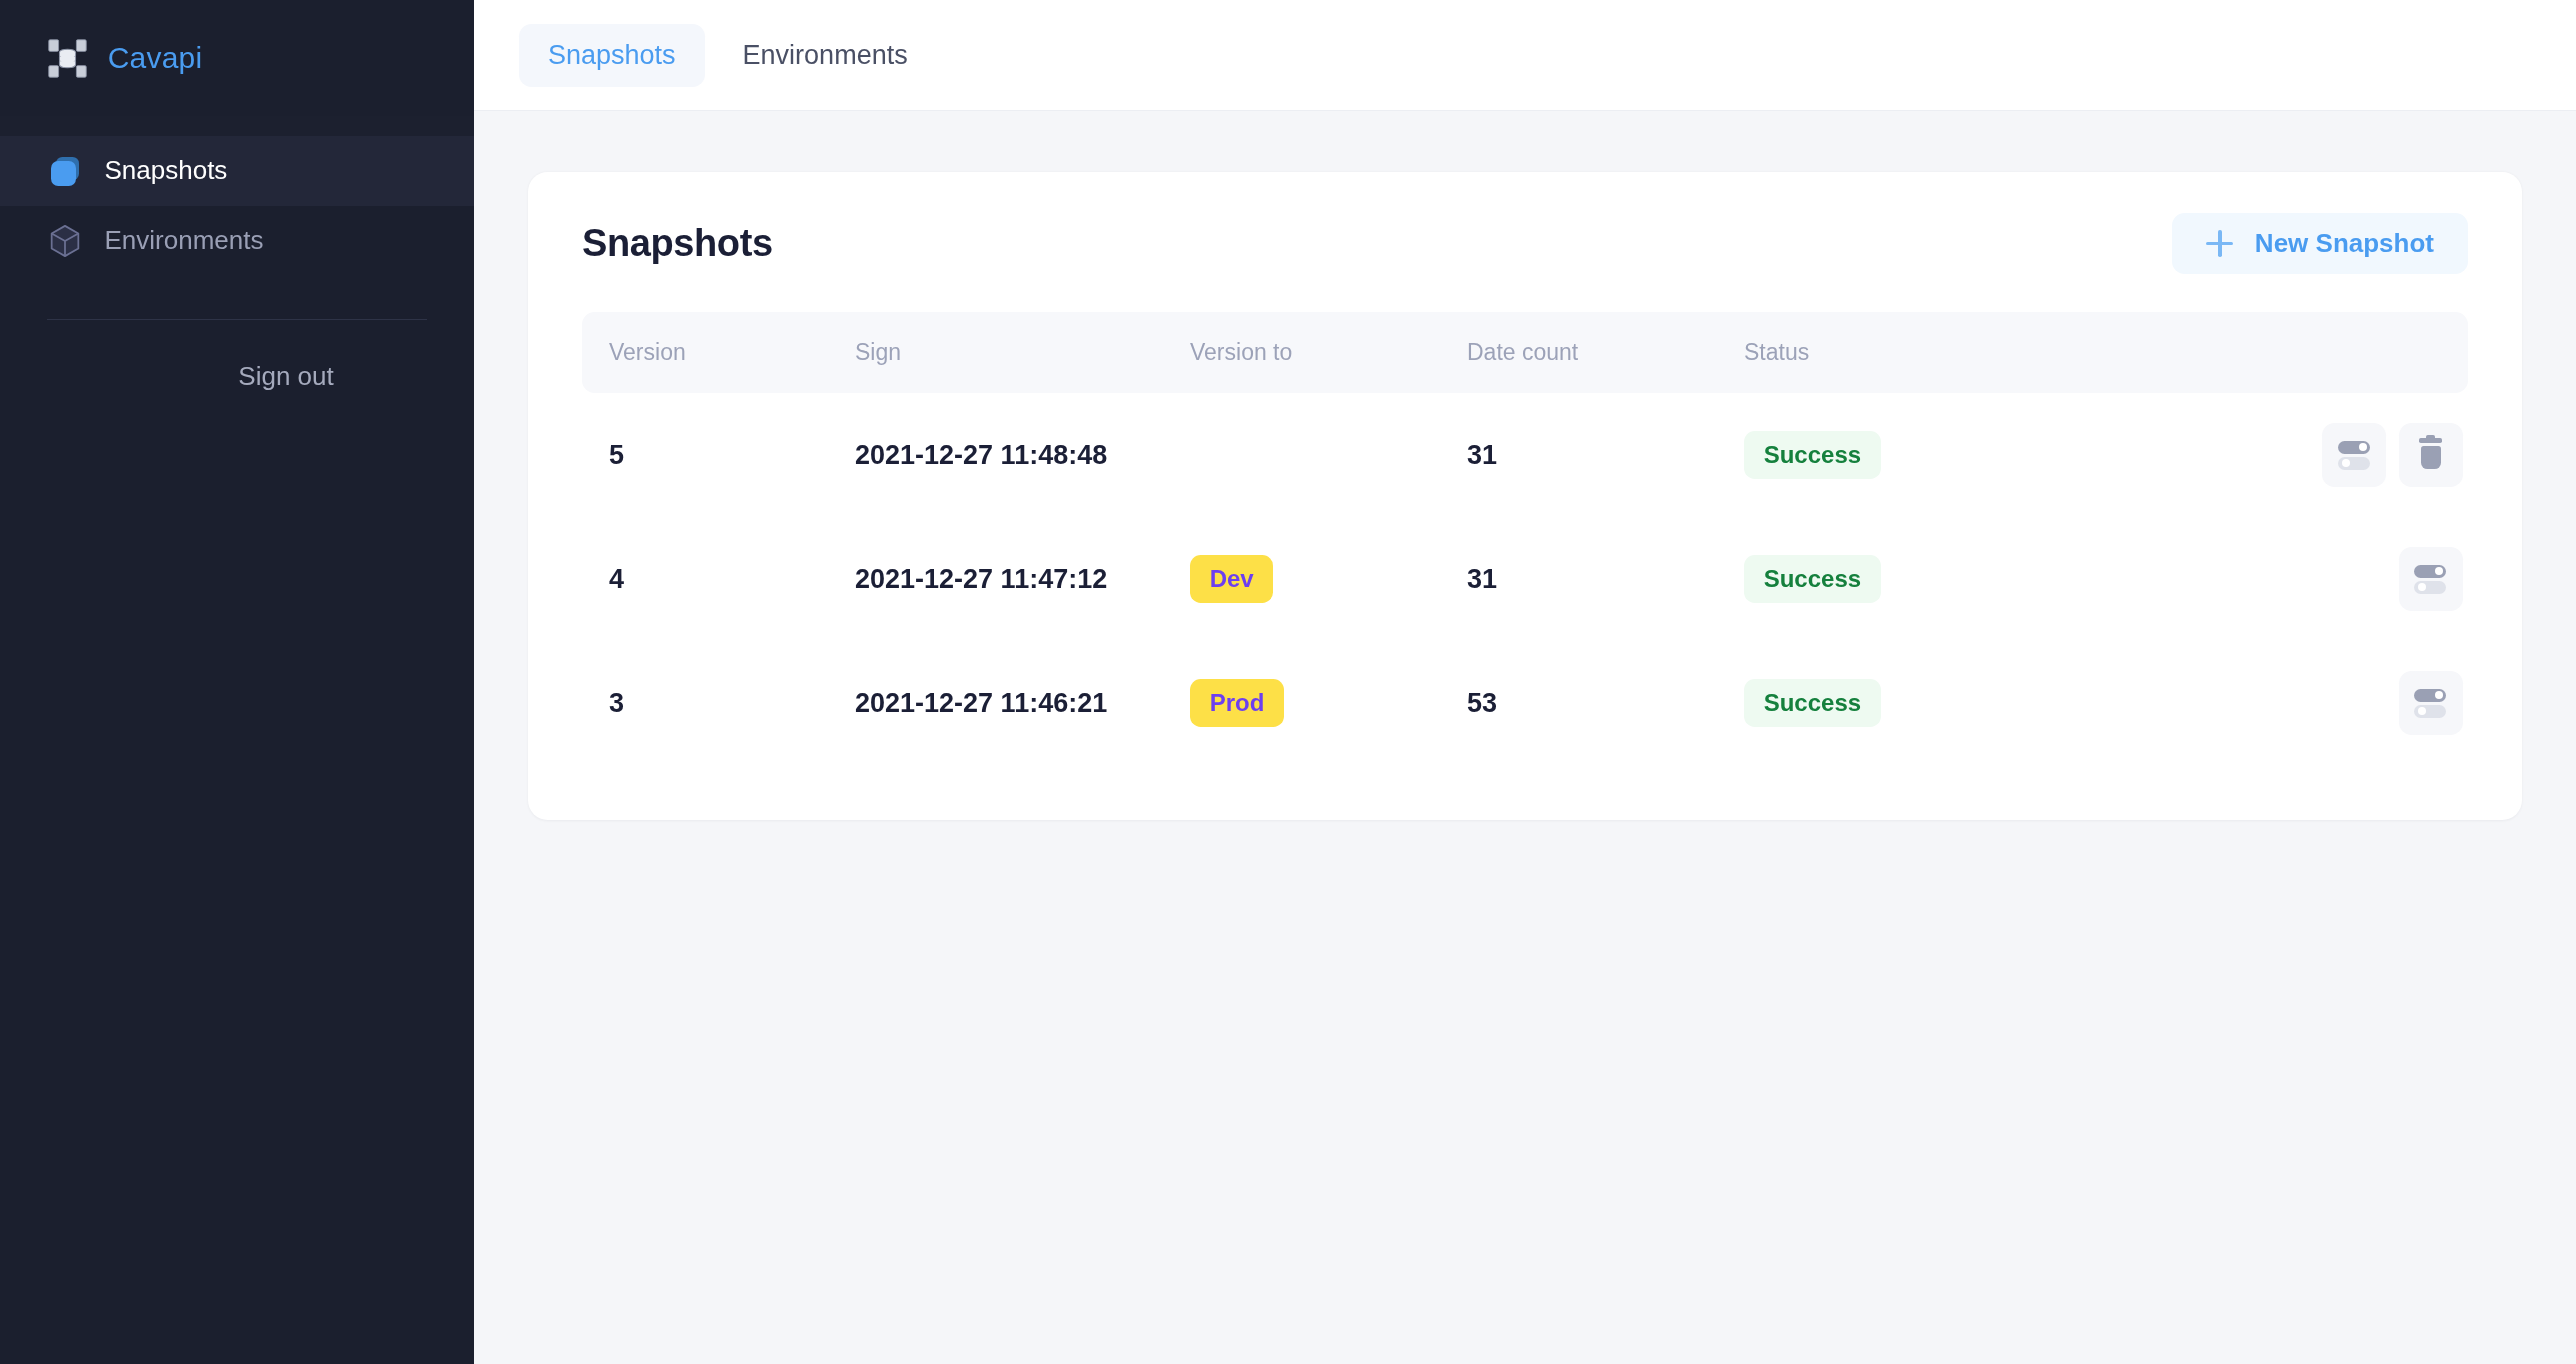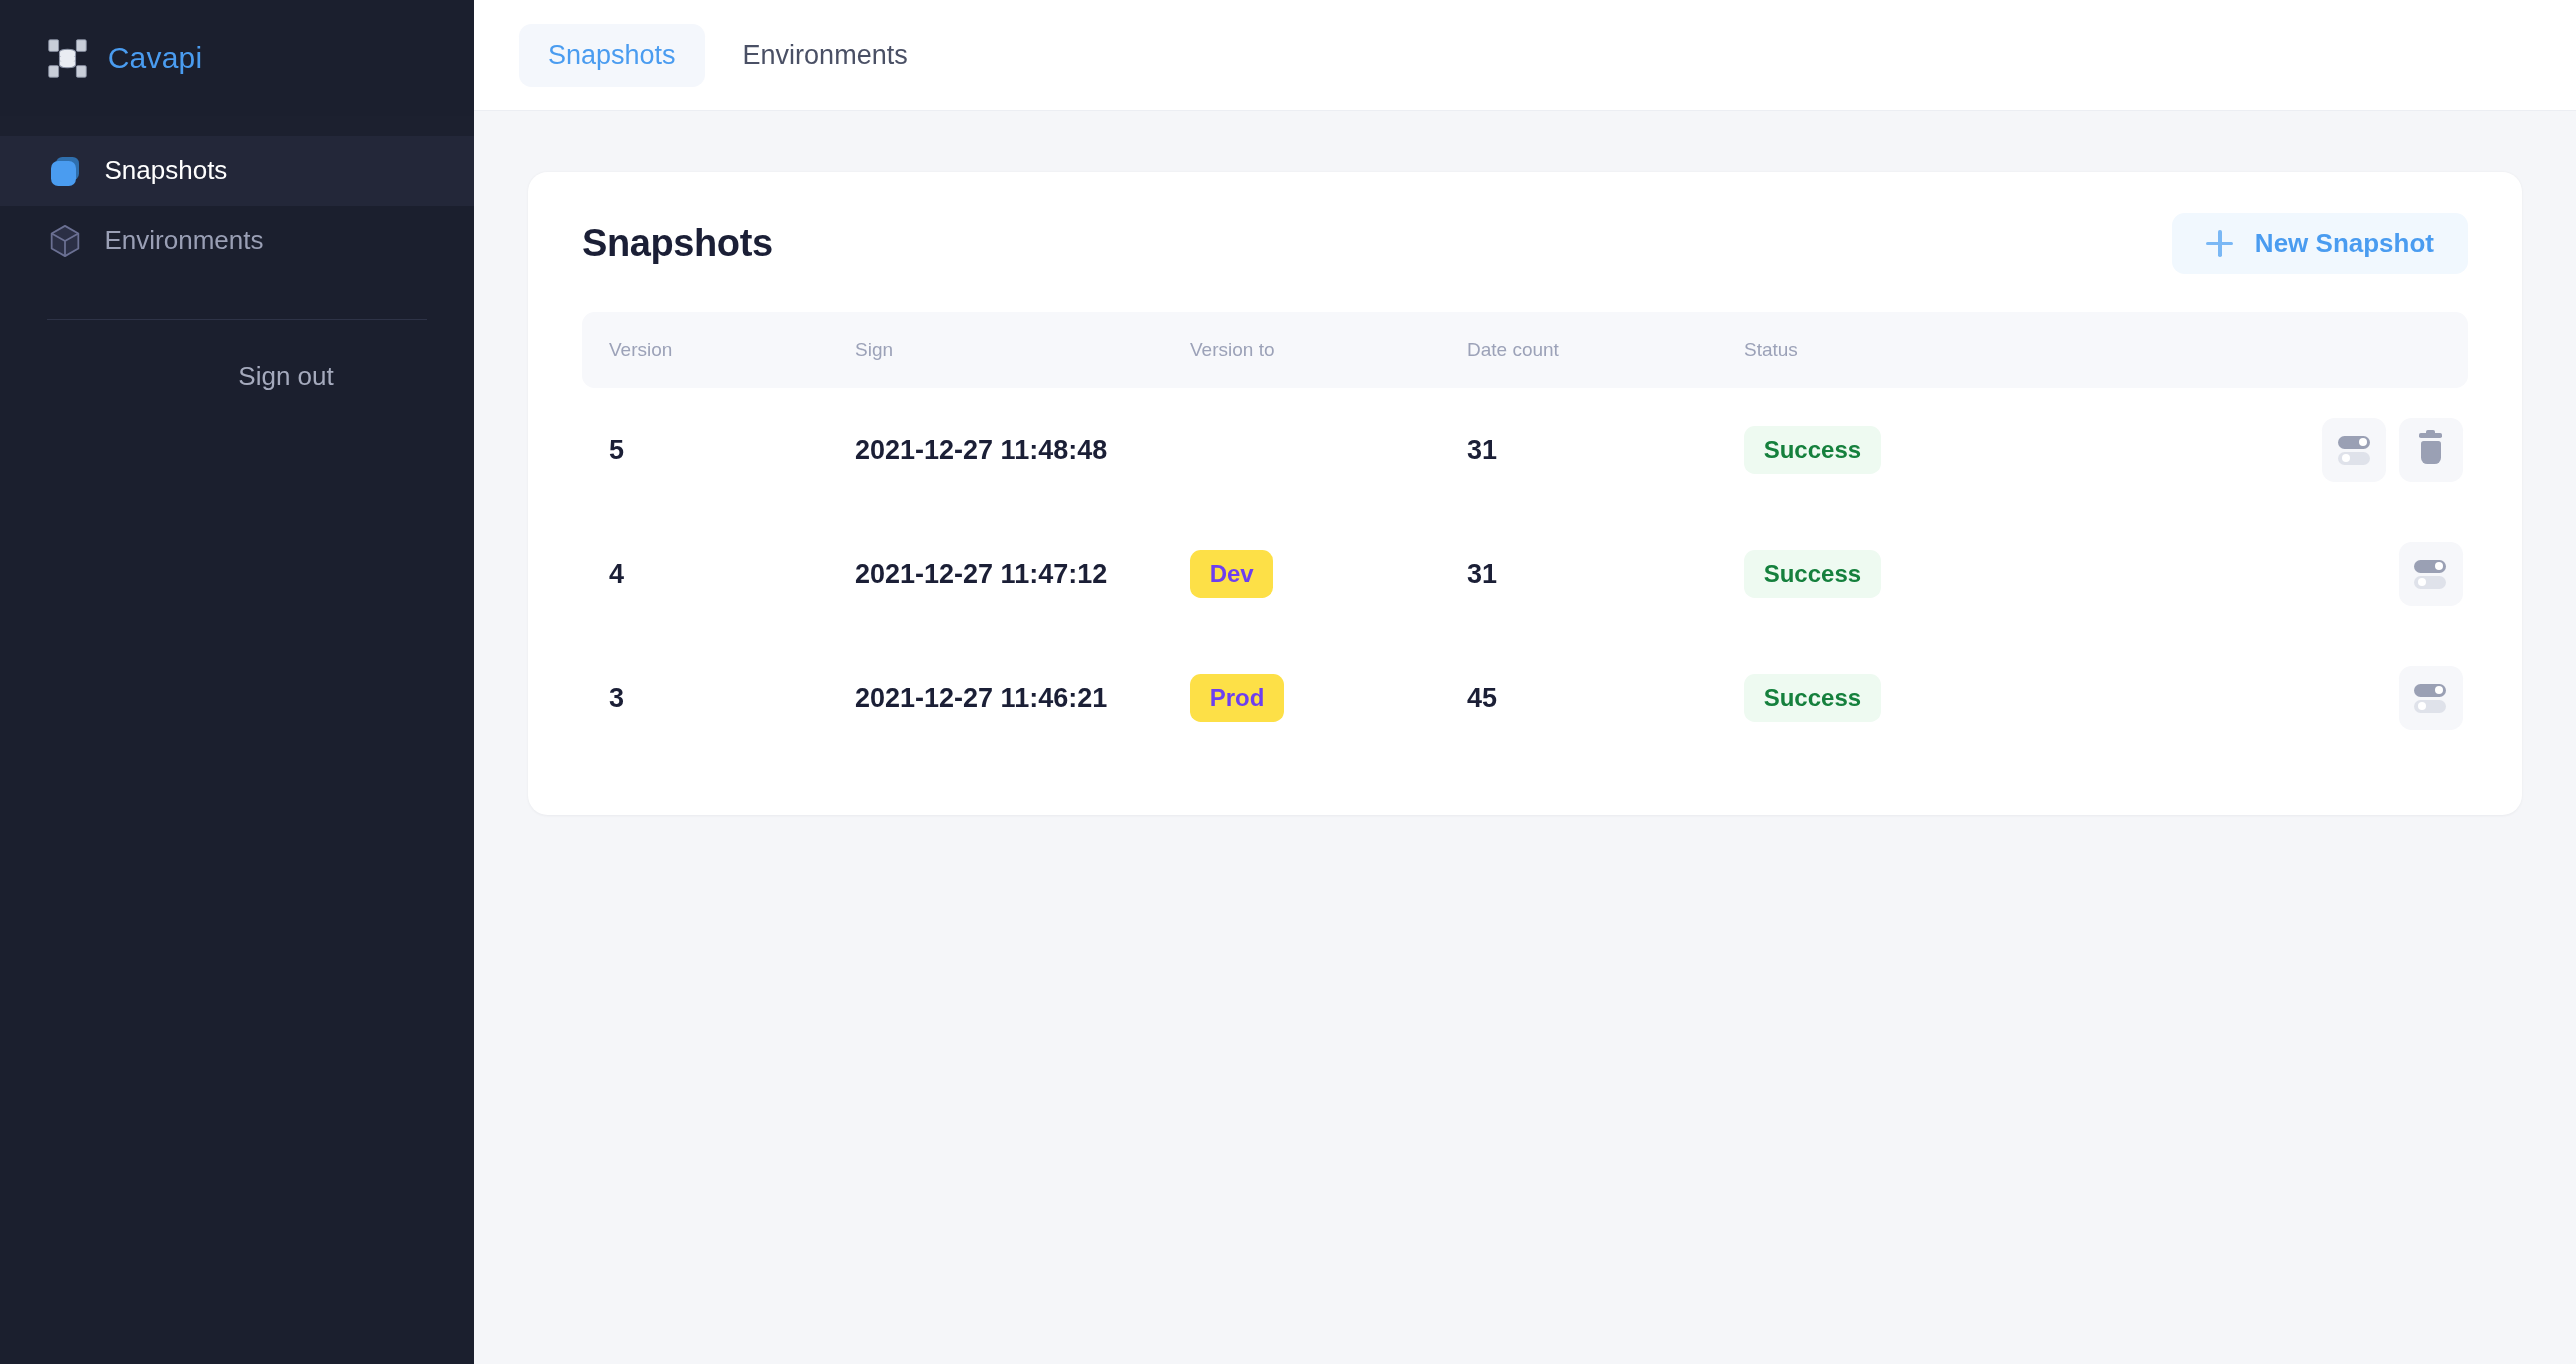--- a/index.html
+++ b/index.html
@@ -208,21 +208,21 @@
 
   
   table {
     width: 100%;
     border-collapse: collapse;
     table-layout: fixed;
   }
   thead tr { background: #f7f8fb; }
   thead th {
     text-align: left;
-    font-size: 19px;
+    font-size: 23px;
     font-weight: normal;
     color: #9ca2b8;
     padding: 27px 0;
   }
   thead th:first-child { border-radius: 12.5px 0 0 12.5px; padding-left: 27px; }
   thead th:last-child  { border-radius: 0 12.5px 12.5px 0; }
 
   tbody td {
     padding: 30px 0;
     font-size: 27px;
@@ -472,21 +472,21 @@
               </div>
             </td>
           </tr>
 
           <tr>
             <td>3</td>
             <td>2021-12-27 11:46:21</td>
             <td>
               <span class="badge badge-env">Prod</span>
             </td>
-            <td>45</td>
+            <td>53</td>
             <td>
               <span class="badge badge-status">Success</span>
             </td>
             <td>
               <div class="actions">
                 <button class="action-btn">
                   <span class="icon-toggles">
                     <span class="bar top"></span>
                       <span class="knob k1"></span>
                     <span class="bar bottom"></span>

